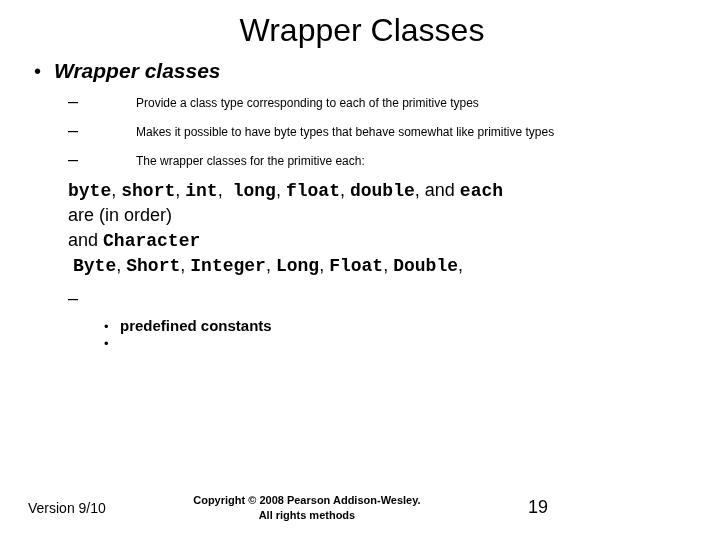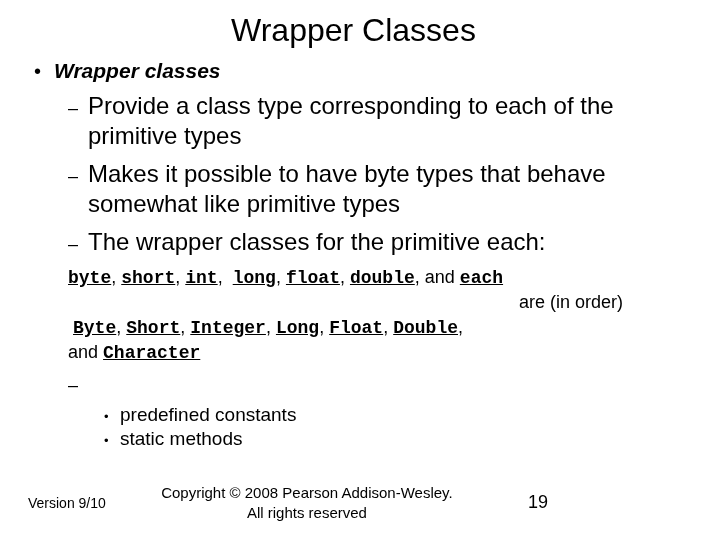--- a/index.html
+++ b/index.html
@@ -1,36 +1,36 @@
 <!DOCTYPE html>
 <html><head>
 <meta charset="utf-8">
 <style>
   * { box-sizing: border-box; margin: 0; padding: 0; }
   html, body { width: 720px; height: 540px; background: #fff; font-family: Arial, Helvetica, sans-serif; color: #000; }
-  .slide { position: relative; width: 720px; height: 540px; padding: 12px 37px 0 24px; }
+  .slide { position: relative; width: 720px; height: 540px; padding: 12px 20px 0 24px; }
   .title { font-size: 32px; text-align: center; margin-bottom: 10px; }
   .b1 { margin: 6px 0 6px 10px; }
   .b1-row { display: flex; align-items: baseline; }
   .b1-bullet { font-size: 20px; width: 20px; }
   .b1-text { font-size: 21px; font-weight: bold; font-style: italic; }
   .b2 { margin: 8px 0 8px 44px; }
   .b2-row { display: flex; align-items: baseline; }
   .b2-bullet { font-size: 18px; width: 20px; flex-shrink: 0; }
-  .b2-text { font-size: 24px; line-height: 1.25; }
+  .b2-text { font-size: 12px; line-height: 1.25; margin-left: 48px; }
   .types-block { margin: 4px 0 10px 44px; font-size: 18px; line-height: 1.35; }
-  .mono { font-family: "Courier New", Courier, monospace; font-weight: bold; text-decoration: underline; }
-  .center-line { text-align: right; margin-right: 60px; }
+  .mono { font-family: "Courier New", Courier, monospace; font-weight: bold; }
+  .center-line { text-align: left; margin-right: 60px; }
   .b3 { margin: 2px 0 2px 80px; }
   .b3-row { display: flex; align-items: baseline; }
   .b3-bullet { font-size: 13px; width: 16px; flex-shrink: 0; }
-  .b3-text { font-size: 19px; }
+  .b3-text { font-size: 15px; font-weight: bold; }
   .footer { position: absolute; bottom: 18px; left: 0; width: 576px; display: flex; align-items: center; justify-content: space-between; padding: 0 28px; }
   .version { font-size: 14px; }
-  .copyright { font-size: 15px; text-align: center; flex: 1; line-height: 1.3; }
+  .copyright { font-size: 11px; text-align: center; flex: 1; line-height: 1.3; font-weight: bold; }
   .pagenum { font-size: 18px; width: 40px; text-align: right; }
 </style>
 </head>
 <body>
 
 <div class="slide">
 
   <div class="title">Wrapper Classes</div>
 
   <div class="b1">
@@ -67,54 +67,53 @@
       <span class="mono">short</span>, 
       <span class="mono">int</span>,&nbsp; 
       <span class="mono">long</span>, 
       <span class="mono">float</span>, 
       <span class="mono">double</span>, 
       <span>and</span> 
       <span class="mono">each</span>
     </div>
     <div class="center-line">are (in order)</div>
     <div>
+      <span>and</span> 
+      <span class="mono">Character</span>
+    </div>
+    <div>
       &nbsp;<span class="mono">Byte</span>, 
       <span class="mono">Short</span>, 
       <span class="mono">Integer</span>, 
       <span class="mono">Long</span>, 
       <span class="mono">Float</span>, 
       <span class="mono">Double</span>,
-    </div>
-    <div>
-      <span>and</span> 
-      <span class="mono">Character</span>
     </div>
   </div>
 
   <div class="b2">
     <div class="b2-row">
       <span class="b2-bullet">–</span>
     </div>
   </div>
 
   <div class="b3">
     <div class="b3-row">
       <span class="b3-bullet">•</span>
       <span class="b3-text">predefined constants</span>
     </div>
   </div>
   <div class="b3">
     <div class="b3-row">
       <span class="b3-bullet">•</span>
-      <span class="b3-text">static methods</span>
     </div>
   </div>
 
   <div class="footer">
     <div class="version">Version 9/10</div>
     <div class="copyright">
       <span>Copyright © 2008 Pearson Addison-Wesley.</span><br>
-      <span>All rights reserved</span>
+      <span>All rights methods</span>
     </div>
     <div class="pagenum">19</div>
   </div>
 
 </div>
 
 </body></html>

